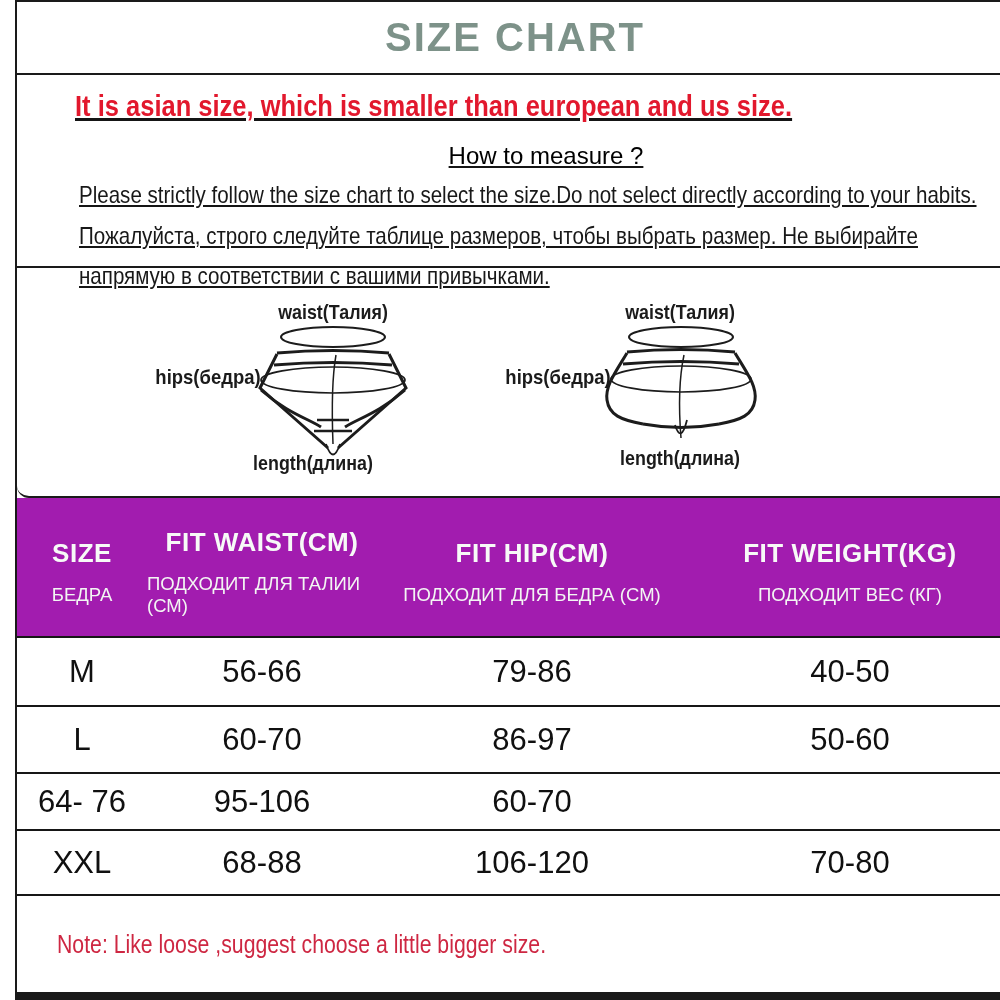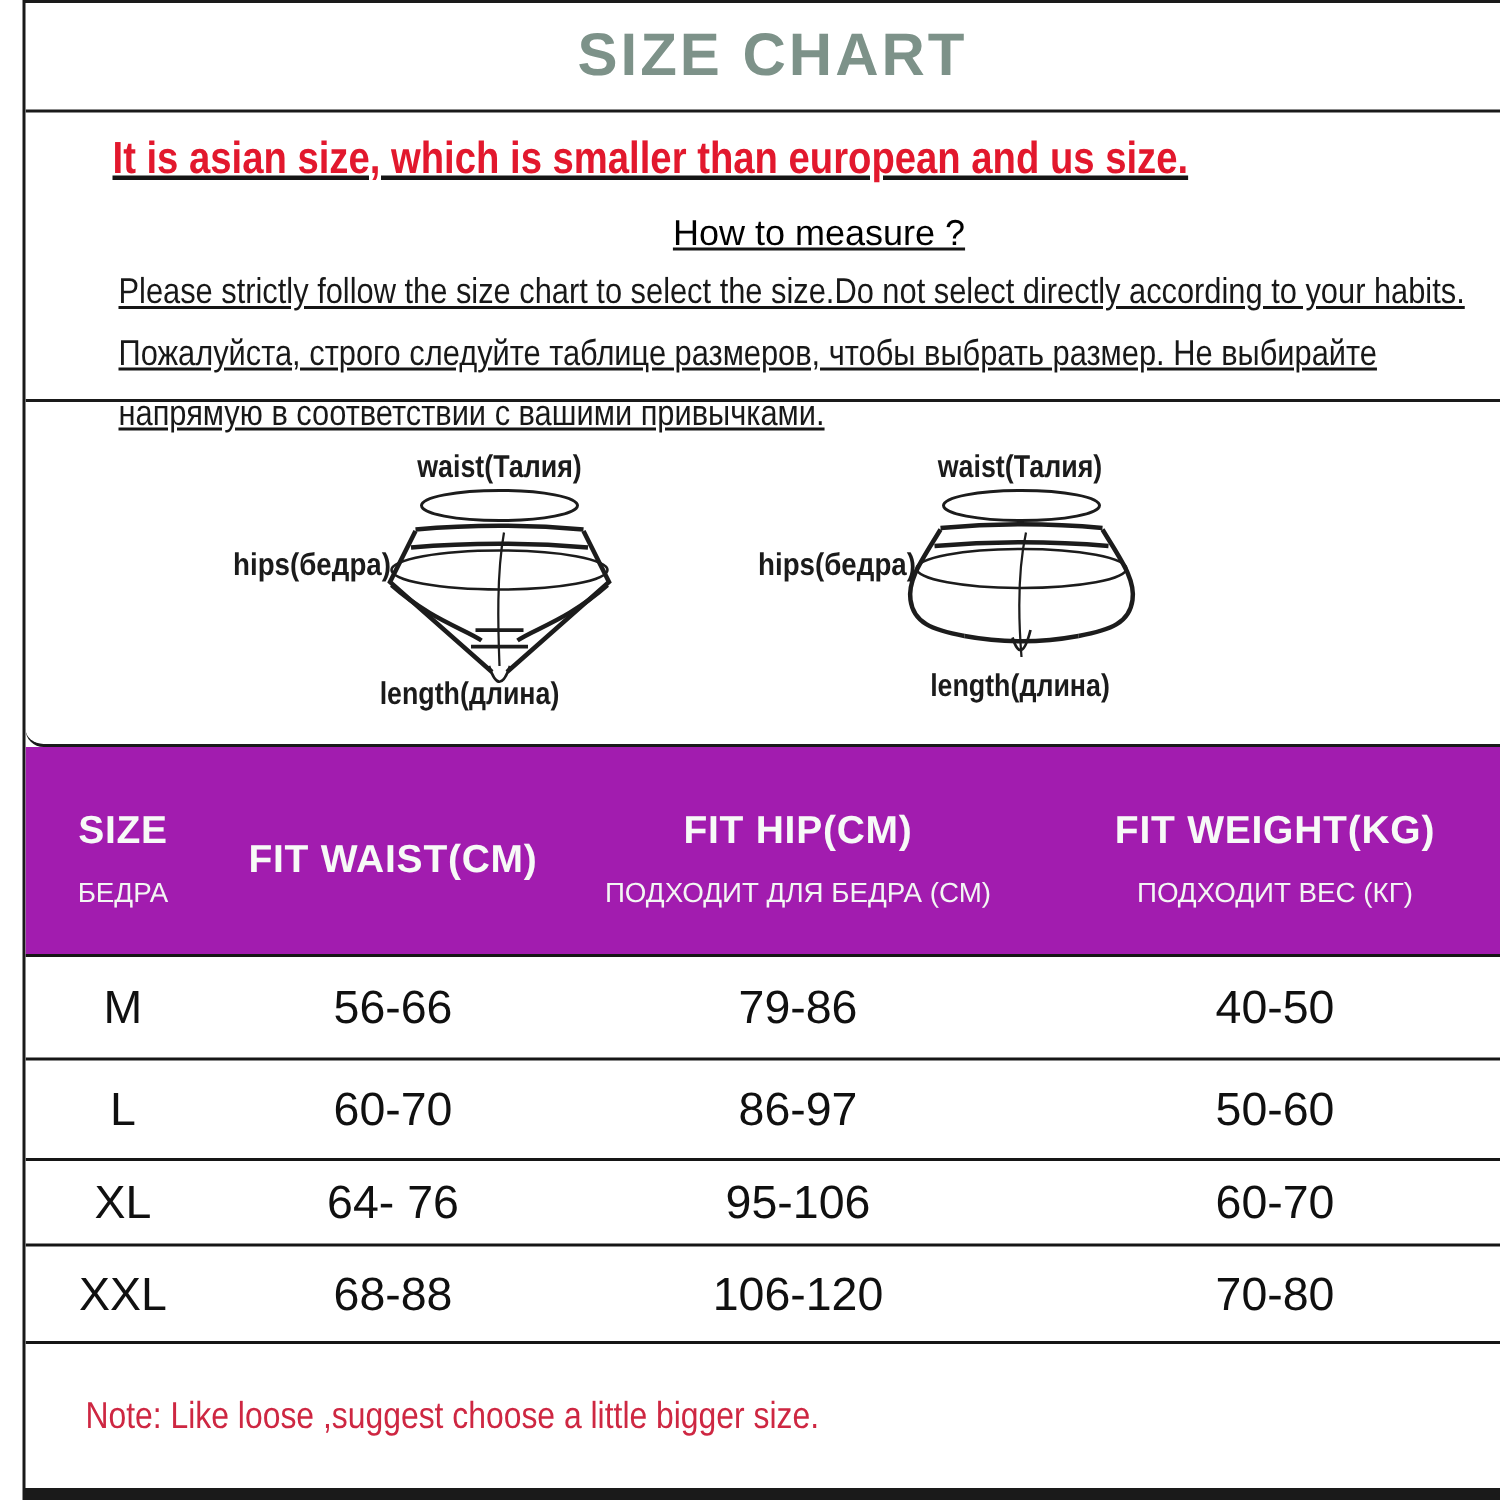--- a/index.html
+++ b/index.html
@@ -140,20 +140,21 @@
 
   <div class="table-section">
 
     <div class="thead">
       <div class="th">
         <span class="th-en">SIZE</span>
         <span class="th-ru">БЕДРА</span>
       </div>
       <div class="th">
         <span class="th-en">FIT WAIST(CM)</span>
+        <span class="th-ru">ПОДХОДИТ ДЛЯ ТАЛИИ (СМ)</span>
       </div>
       <div class="th">
         <span class="th-en">FIT HIP(CM)</span>
         <span class="th-ru">ПОДХОДИТ ДЛЯ БЕДРА (СМ)</span>
       </div>
       <div class="th">
         <span class="th-en">FIT WEIGHT(KG)</span>
         <span class="th-ru">ПОДХОДИТ ВЕС (КГ)</span>
       </div>
     </div>
@@ -166,21 +167,20 @@
     </div>
 
     <div class="trow row-l">
       <div class="td">L</div>
       <div class="td">60-70</div>
       <div class="td">86-97</div>
       <div class="td">50-60</div>
     </div>
 
     <div class="trow row-xl">
-      <div class="td">XL</div>
       <div class="td">64- 76</div>
       <div class="td">95-106</div>
       <div class="td">60-70</div>
     </div>
 
     <div class="trow row-xxl">
       <div class="td">XXL</div>
       <div class="td">68-88</div>
       <div class="td">106-120</div>
       <div class="td">70-80</div>

